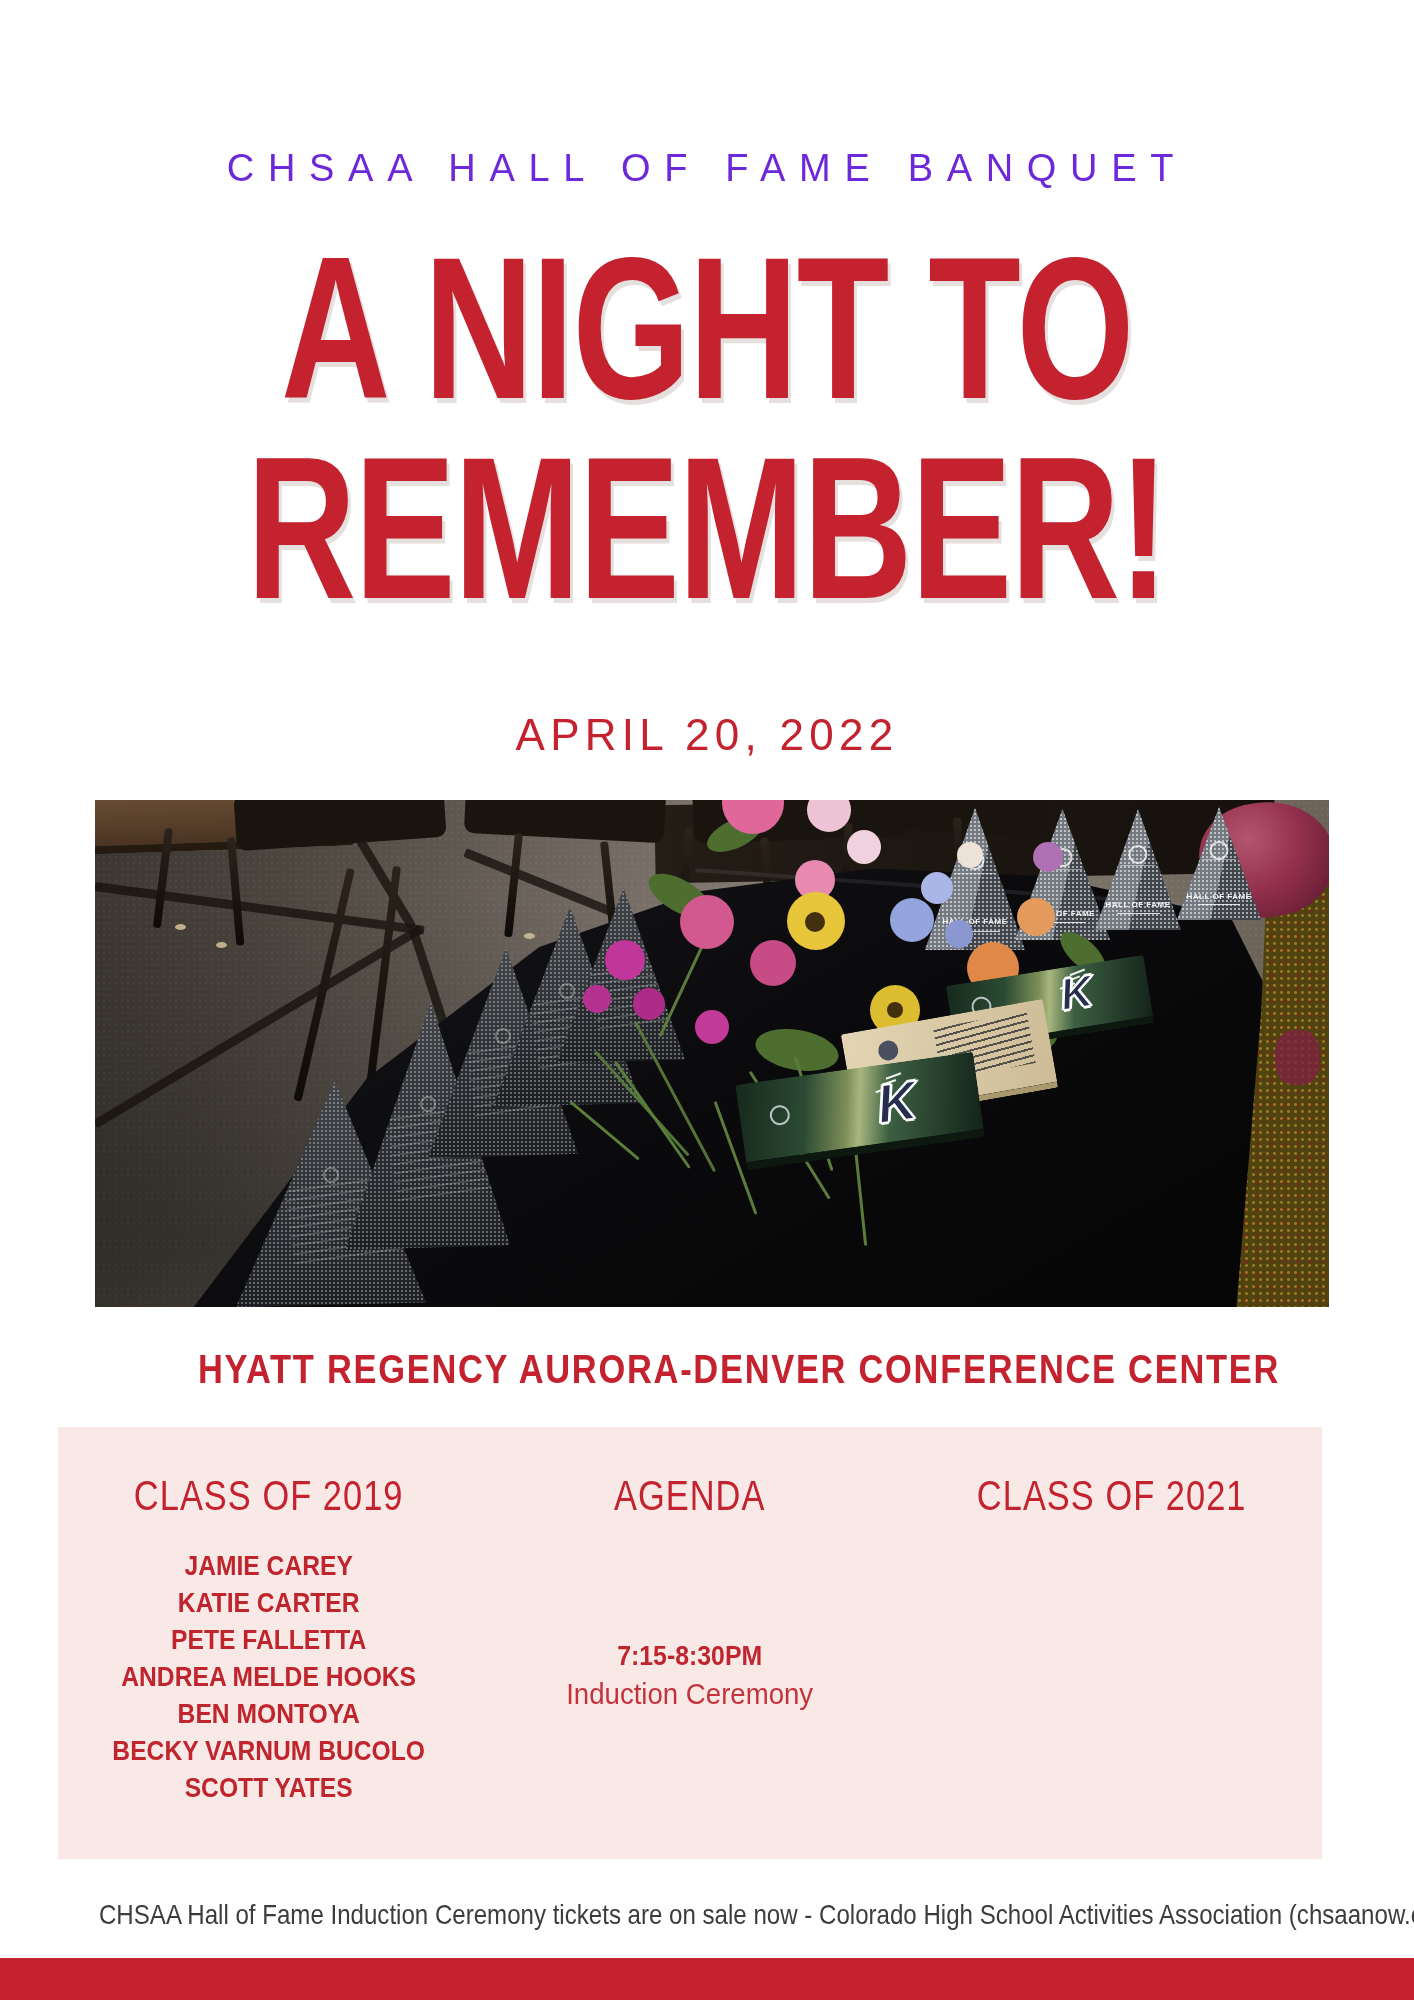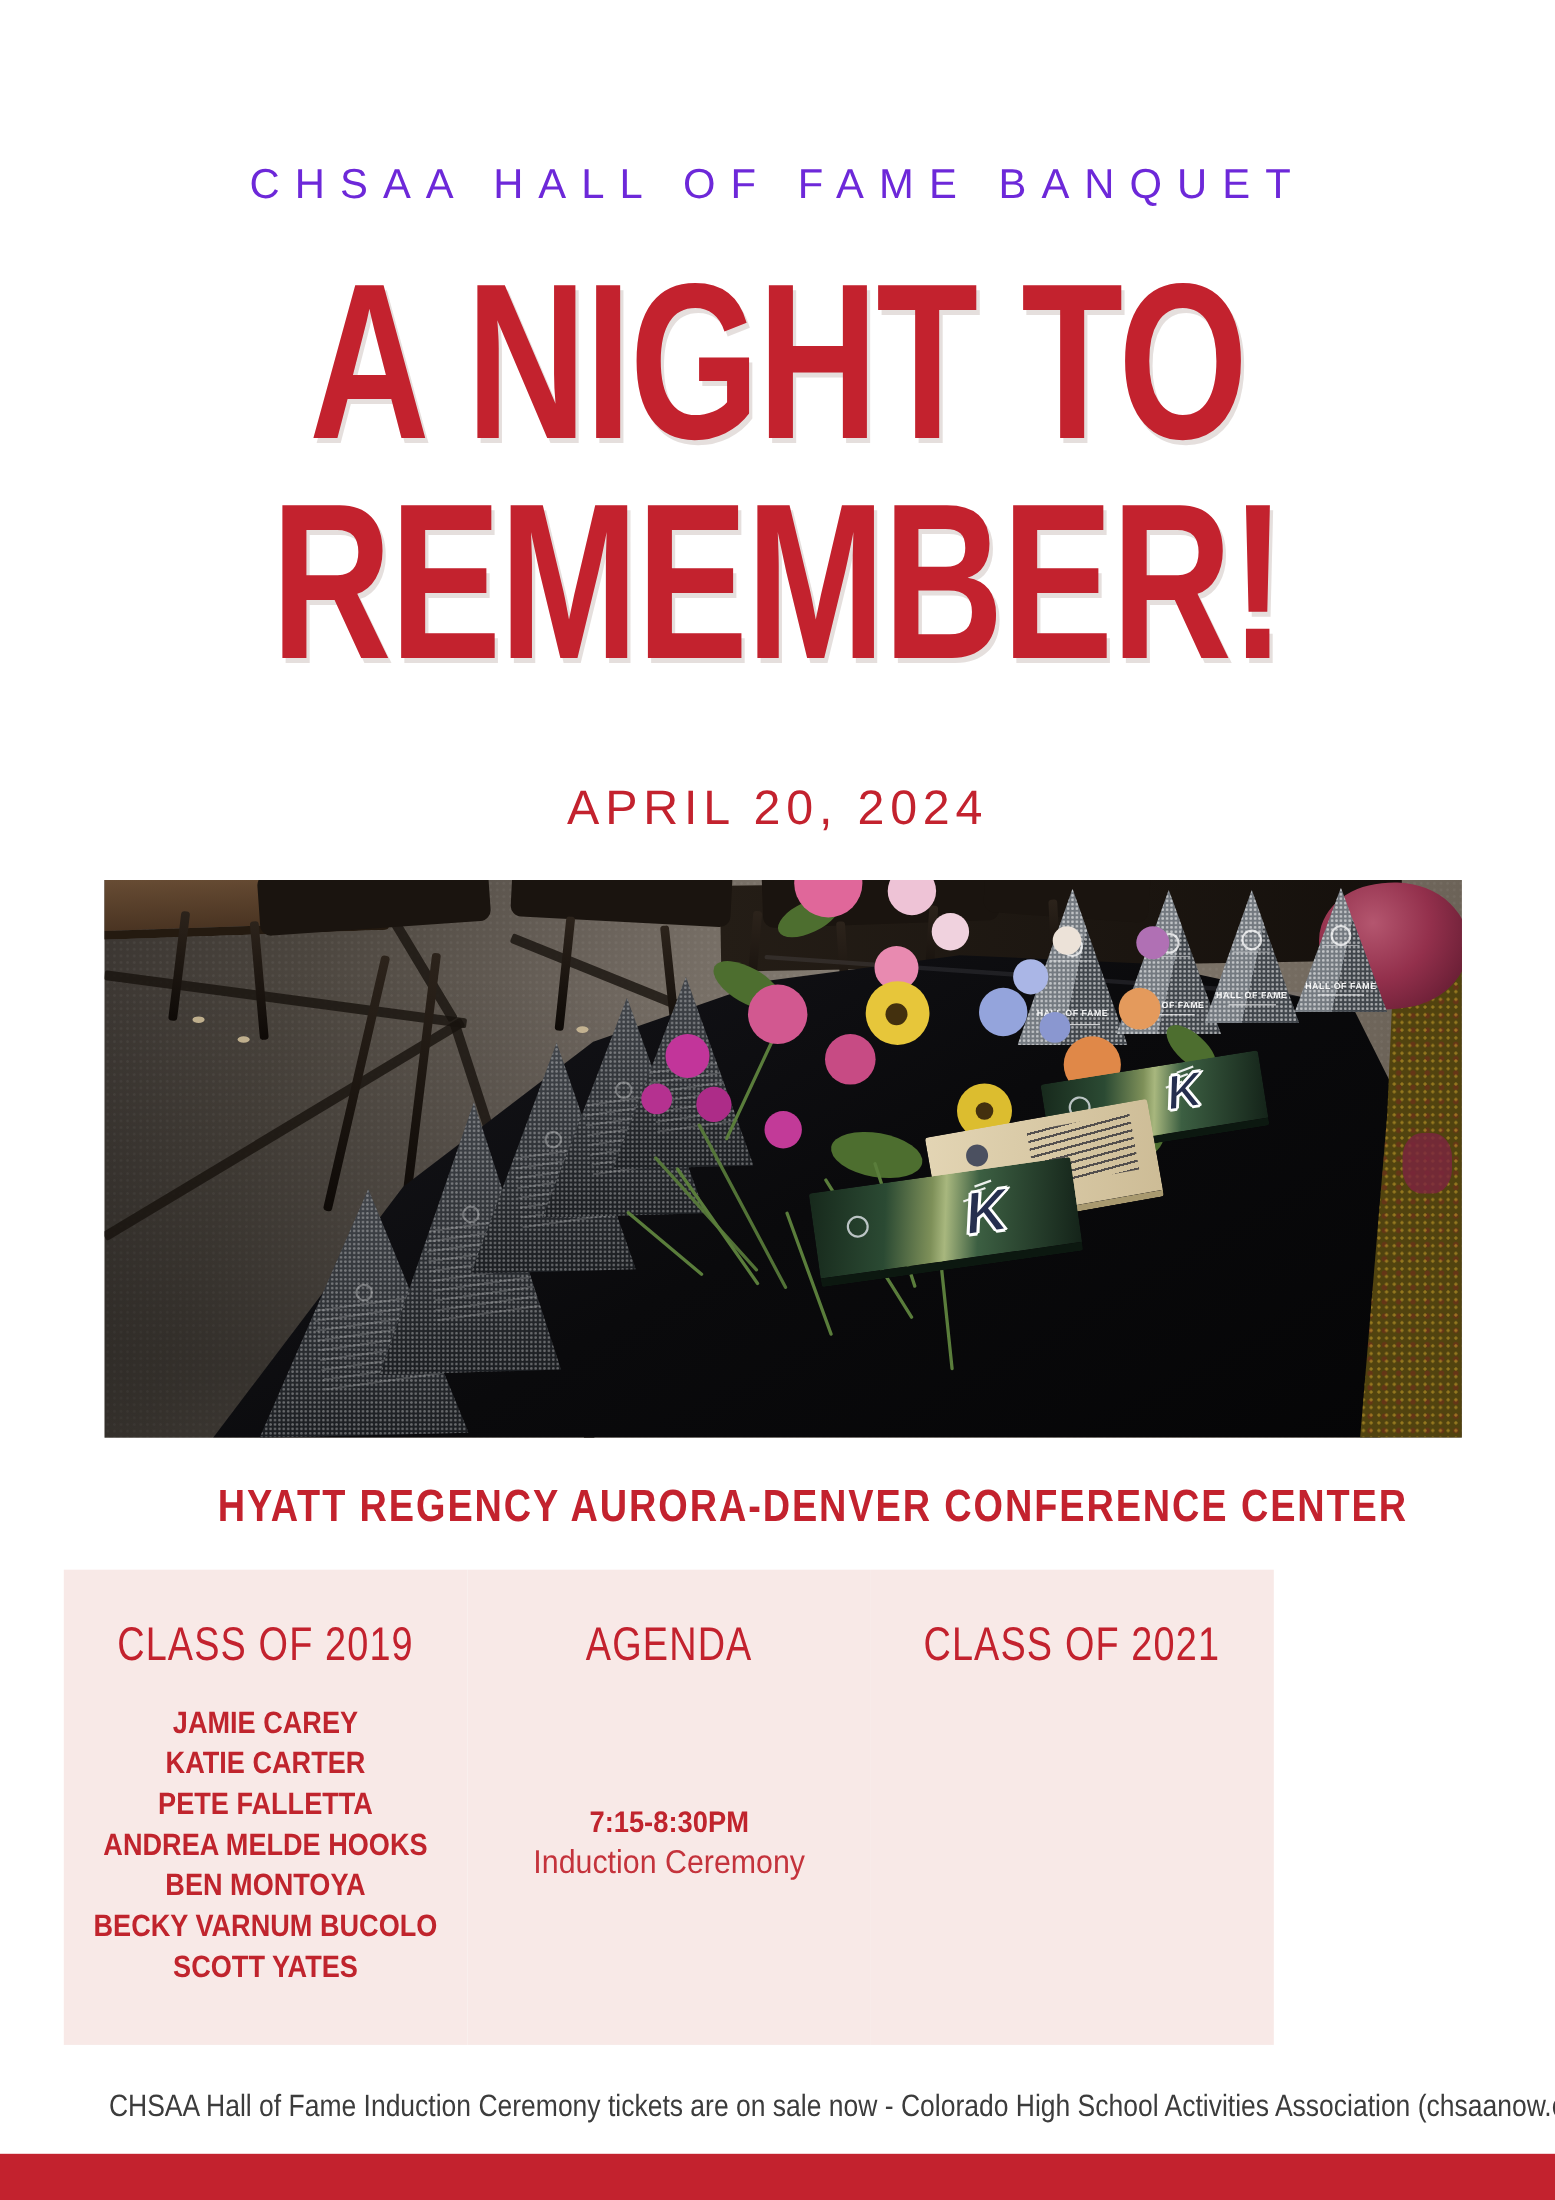--- a/index.html
+++ b/index.html
@@ -103,21 +103,21 @@
     border:2px solid rgba(225,230,235,0.8); }
   .program { position:absolute; border-radius:3px;
     background:linear-gradient(105deg,#e3d5b4,#cdbc96);
     border-bottom:6px solid #a8996f; }
   .pseal { position:absolute; width:20px; height:20px; border-radius:50%;
     background:#313a52; opacity:0.85; }
   .plines { position:absolute;
     background:repeating-linear-gradient(-5deg, rgba(40,40,50,0.75) 0 2px, transparent 2px 7px); }
 
   
-  .panels { position:absolute; left:58px; top:1427px; width:1100px; height:432px;
+  .panels { position:absolute; left:58px; top:1427px; width:1264px; height:432px;
     display:flex; }
   .panel { flex:1; background:#F8E9E7; display:flex; flex-direction:column; }
   .panel-heading {
     margin-top:46px; width:100%; text-align:center; white-space:nowrap;
     color:#C3222E; font-size:43px; font-weight:400; letter-spacing:0.03em;
     line-height:44px; transform:scaleX(0.8); transform-origin:50% 50%; }
   .panel-body { flex:1; display:flex; flex-direction:column;
     justify-content:center; padding-bottom:24px; }
   .name-row { width:100%; text-align:center; white-space:nowrap;
     color:#C0242D; font-size:28px; font-weight:bold; line-height:37px;
@@ -145,21 +145,21 @@
 
 <div class="poster">
 
   <div class="kicker">CHSAA HALL OF FAME BANQUET</div>
 
   <div class="title">
     <span class="title-line">A NIGHT TO</span>
     <span class="title-line">REMEMBER!</span>
   </div>
 
-  <div class="date-line">APRIL 20, 2024</div>
+  <div class="date-line">APRIL 20, 2022</div>
 
   <div class="photo" id="photo">
       <div class="carpet-shade" style=""></div>
       <div class="gline" style="left:0px;top:82px;width:332px;transform:rotate(7.6deg);"></div>
       <div class="gline" style="left:0px;top:320px;width:380px;transform:rotate(-31deg);"></div>
       <div class="gline" style="left:240px;top:-6px;width:150px;transform:rotate(59deg);"></div>
       <div class="gline" style="left:318px;top:125px;width:400px;transform:rotate(72deg);"></div>
       <div class="gline" style="left:370px;top:48px;width:180px;transform:rotate(22deg);"></div>
       <div class="chair" style="left:-12px;top:-10px;width:270px;height:52px;background:linear-gradient(#6b4f36,#4a3422);border-bottom:8px solid #241a10;transform:rotate(-2deg);border-radius:4px;"></div>
       <div class="chair" style="left:560px;top:0;width:620px;height:78px;background:linear-gradient(90deg,#241d16,#15100c);transform:rotate(-1deg);border-radius:6px;"></div>

